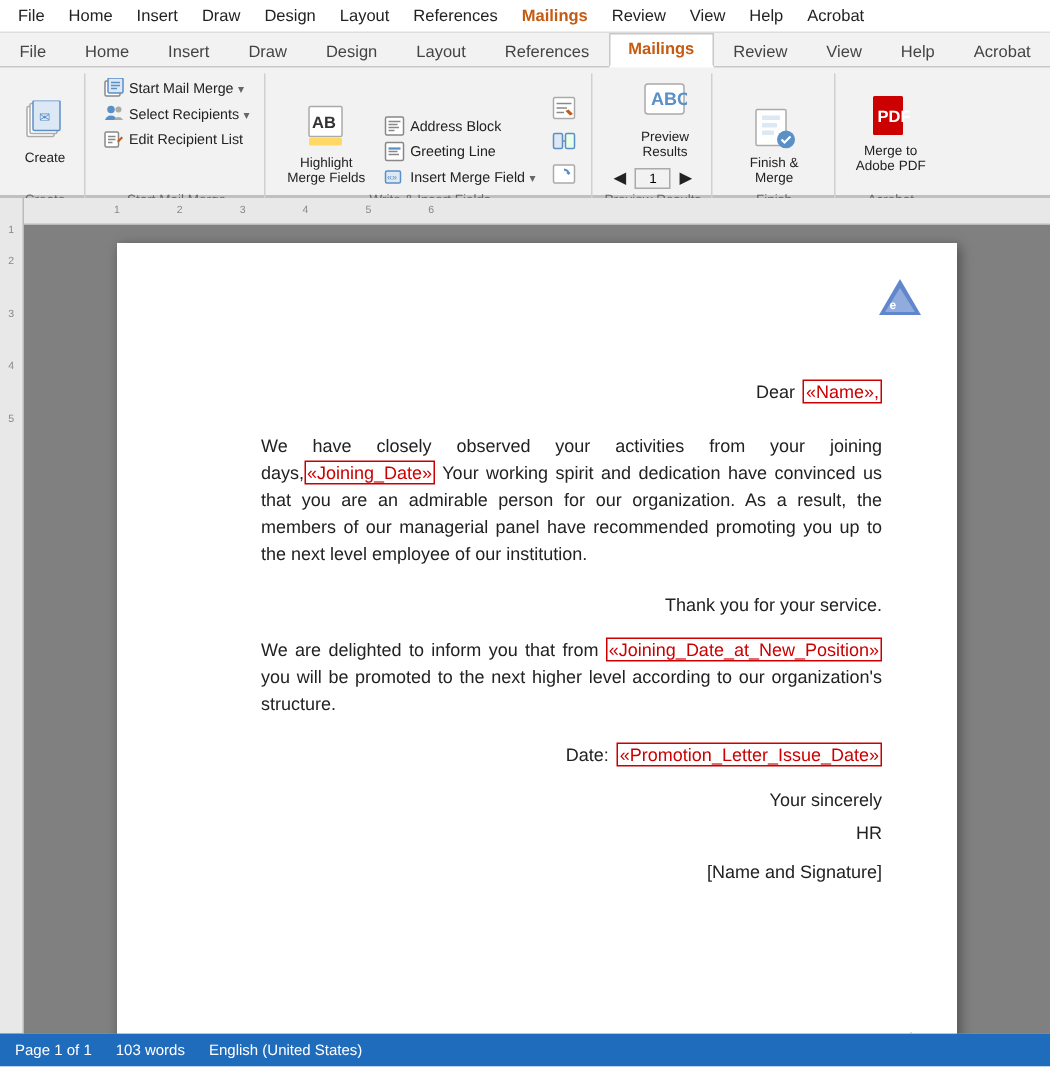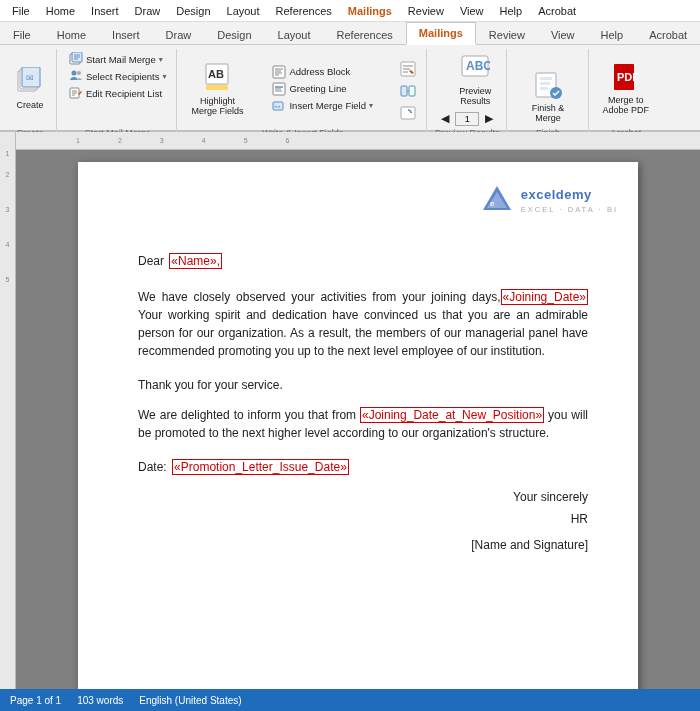--- a/index.html
+++ b/index.html
@@ -186,23 +186,23 @@
       gap: 6px;
     }
     .merge-field {
       border: 1px solid #c00;
       color: #c00;
       padding: 0 1px;
       display: inline;
     }
     .doc-para {
       margin-bottom: 12px;
-      text-align: left;
-    }
-    .doc-para.justified { text-align: justify; }
+      text-align: right;
+    }
+    .doc-para.justified { text-align: justify; margin-left: 36px; }
     .doc-greeting { margin-bottom: 18px; }
     .doc-date { margin-top: 10px; }
     .doc-closing { text-align: right; margin-top: 10px; }
 
     
     .status-bar {
       height: 22px;
       background: #1f6bbc;
       display: flex;
       align-items: center;
@@ -299,21 +299,21 @@
             <line x1="3" y1="9" x2="6" y2="9" stroke="#888" stroke-width="1"></line>
             <path d="M9 8 L12 5 L13 6 L10 9 Z" fill="#c55a11"></path>
           </svg>
           <span>Edit Recipient List</span>
         </div>
       </div>
       <div class="ribbon-group-label">Start Mail Merge</div>
     </div>
 
     <div class="ribbon-group group-write-insert">
-      <div style="display:flex; flex:1; align-items:center; gap:19px;">
+      <div style="display:flex; flex:1; align-items:flex-end; gap:3px;">
 
         <div class="ribbon-btn-large" style="min-width:42px;">
           <div>
             <svg width="28" height="30" viewBox="0 0 28 30">
               <rect x="3" y="2" width="22" height="20" rx="1" fill="#fff" stroke="#aaa" stroke-width="1"></rect>
               <text x="5" y="16" font-size="11" font-weight="bold" fill="#333">AB</text>
               <rect x="3" y="23" width="22" height="5" rx="1" fill="#ffd966"></rect>
             </svg>
           </div>
           <div class="lbl">Highlight<br>Merge Fields</div>
@@ -458,24 +458,20 @@
 
     <div class="page-scroll">
       <div class="page">
 
         <div class="watermark">
           <svg width="36" height="36" viewBox="0 0 36 36">
             <polygon points="18,4 32,28 4,28" fill="#4472c4" opacity="0.85"></polygon>
             <polygon points="18,10 28,26 8,26" fill="#fff" opacity="0.3"></polygon>
             <text x="11" y="24" font-size="8" fill="#fff" font-weight="bold">e</text>
           </svg>
-          <div>
-            <div style="font-size:13px; font-weight:800; color:#4472c4; letter-spacing:0.5px;">exceldemy</div>
-            <div style="font-size:7.5px; color:#aaa; letter-spacing:2px;">EXCEL · DATA · BI</div>
-          </div>
         </div>
 
         <div class="doc-para doc-greeting" style="margin-top:60px;">
           <span>Dear</span>
           <span class="merge-field" style="margin-left:2px;">«Name»,</span>
         </div>
 
         <div class="doc-para justified">
           <span>We have closely observed your activities from your joining days,</span><span class="merge-field">«Joining_Date»</span><span> Your working spirit and dedication have convinced us that you are an admirable person for our organization. As a result, the members of our managerial panel have recommended promoting you up to the next level employee of our institution.</span>
         </div>

